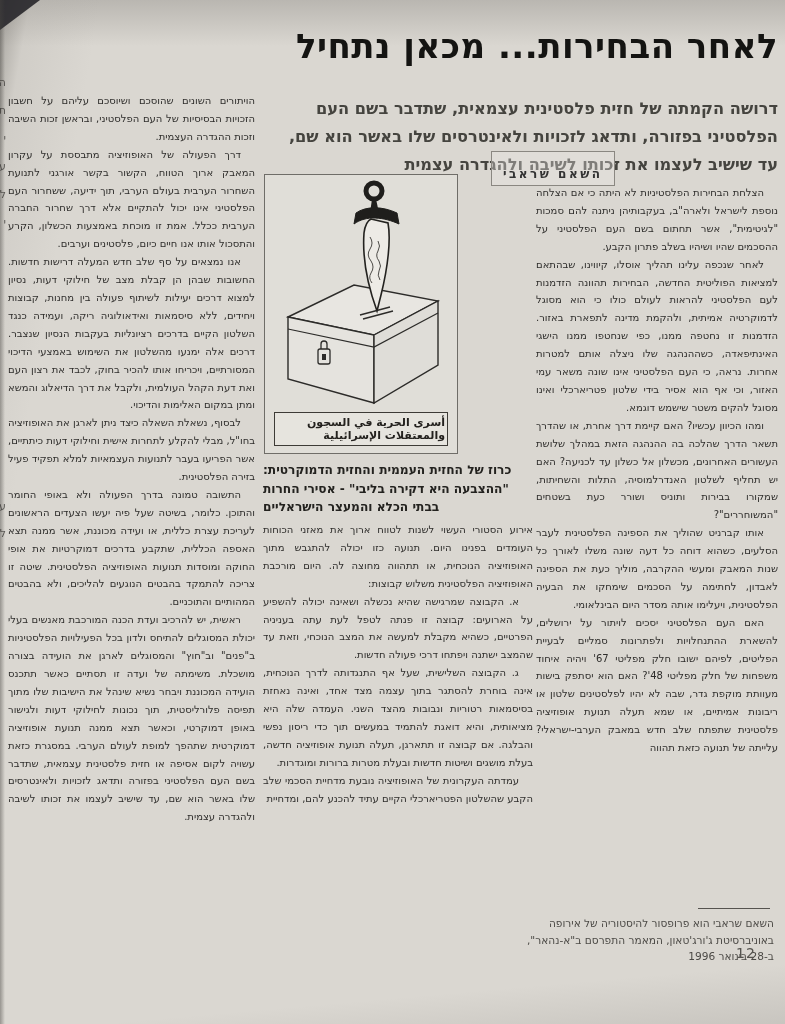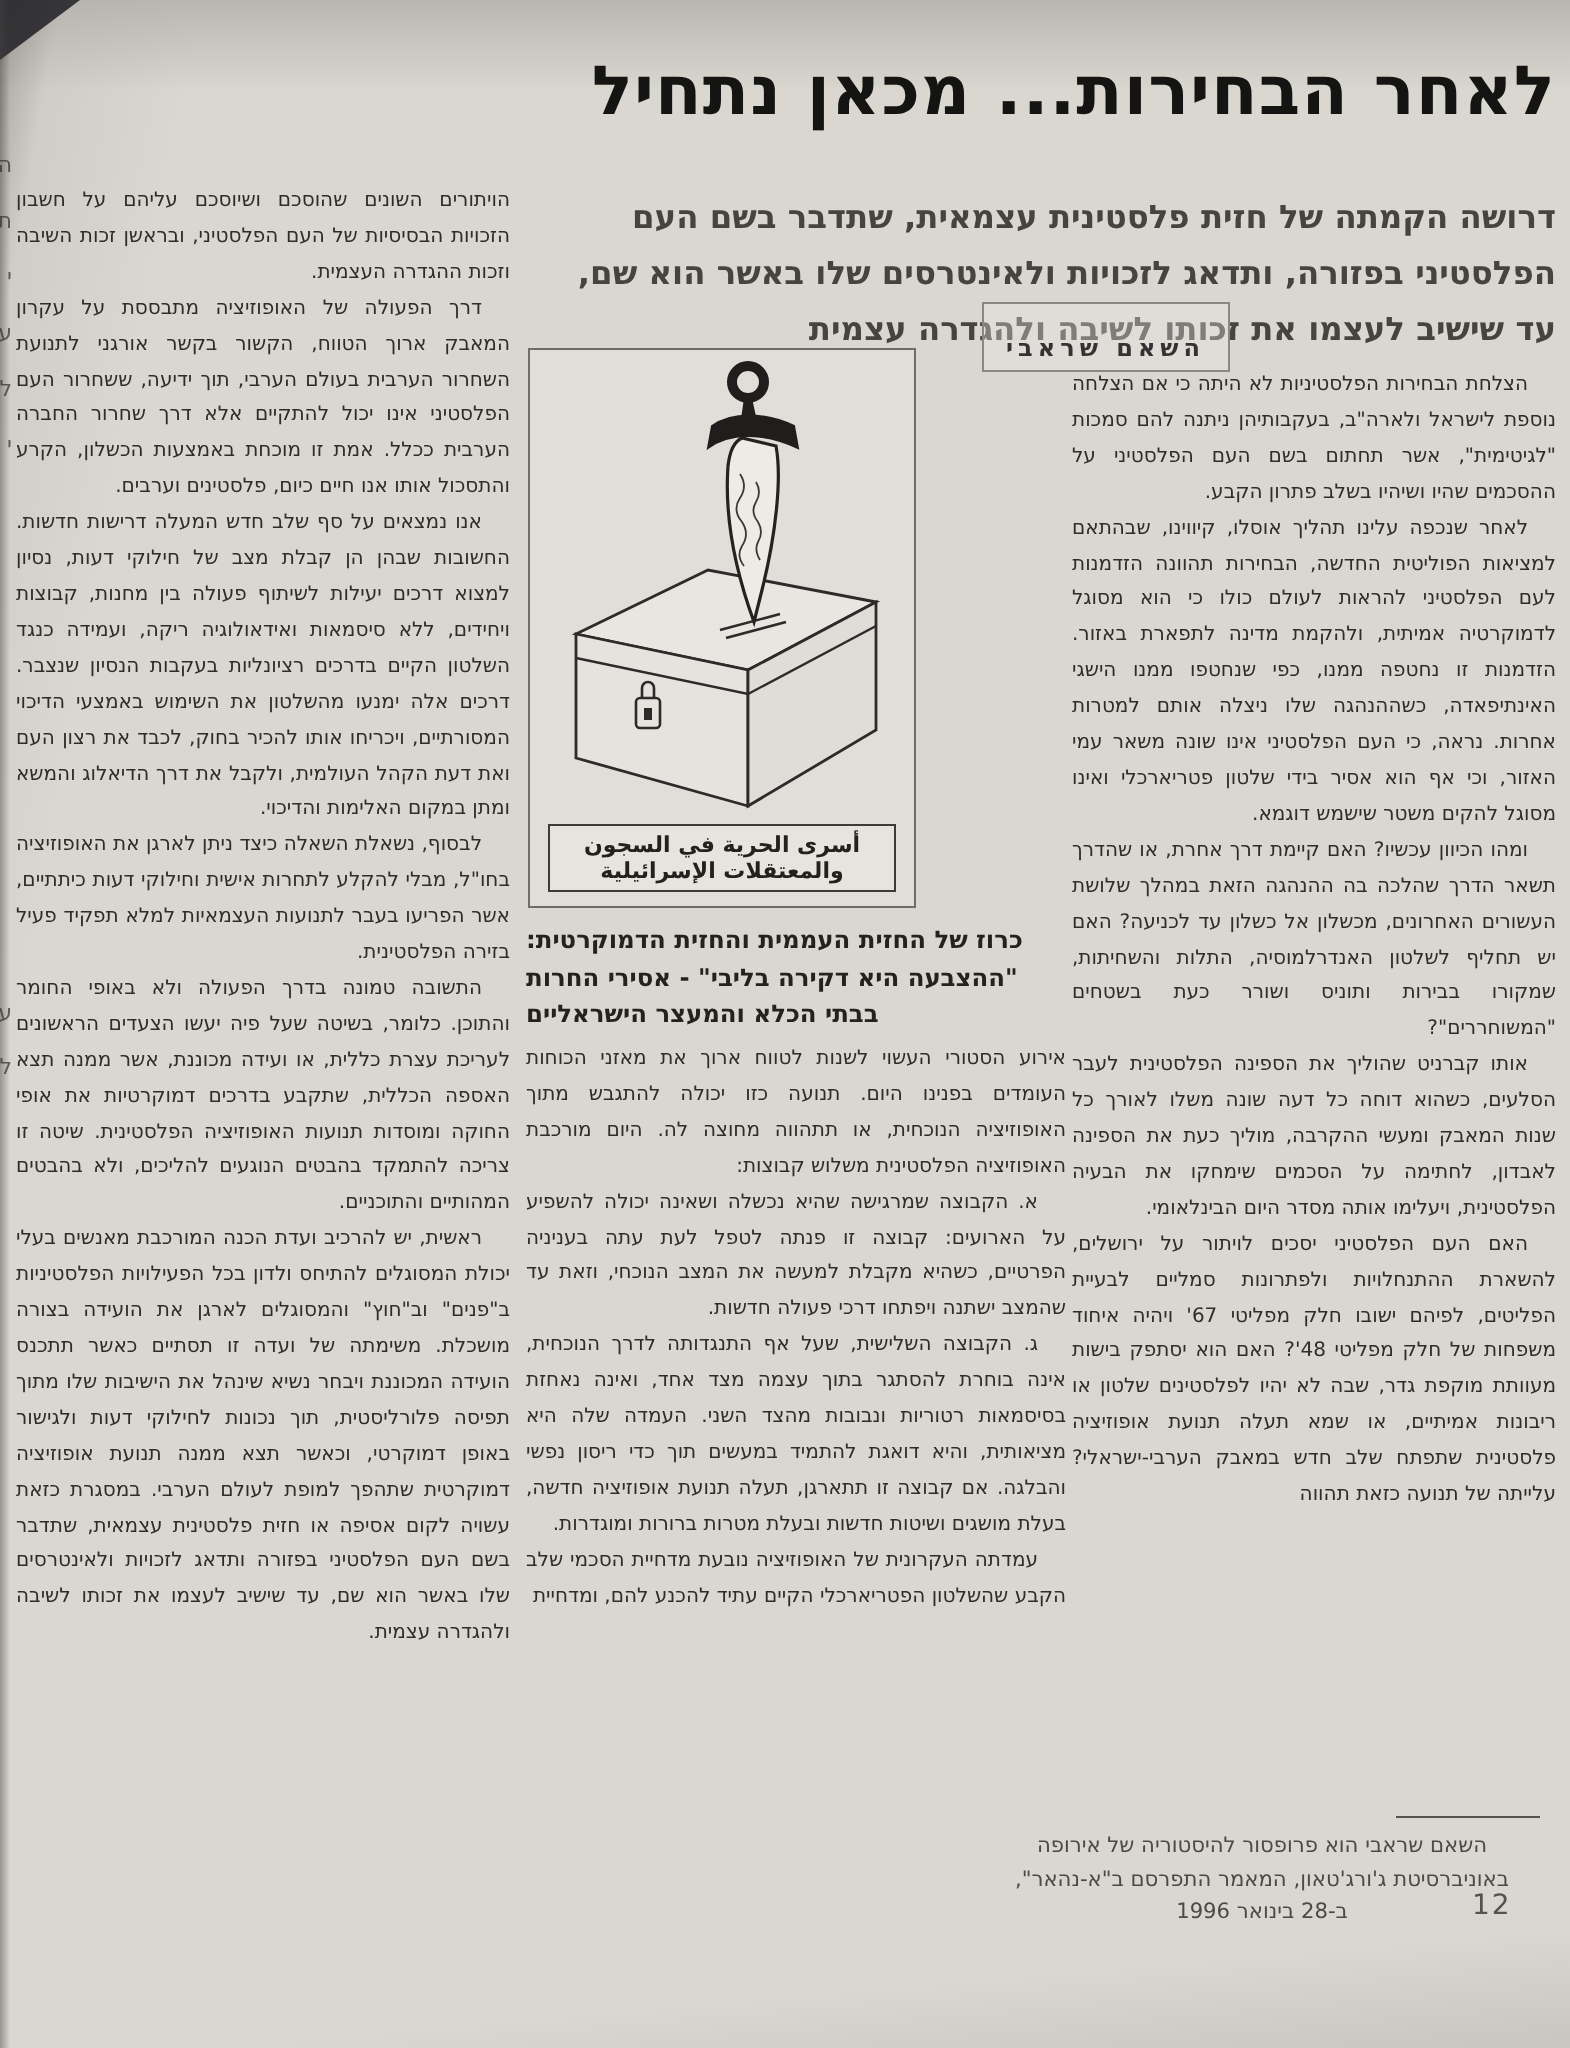--- a/index.html
+++ b/index.html
@@ -52,32 +52,32 @@
   .para.cont{text-indent:0;}
 
   .figure-frame{
     position:absolute;left:264px;top:174px;width:192px;height:278px;
     border:1px solid #6f6d68;background:rgba(236,234,229,.35);
   }
   .figure-frame svg{position:absolute;top:2px;left:1px;}
   .arabic-caption{
     position:absolute;left:9px;right:9px;bottom:7px;
     border:1.5px solid #3d3b36;
-    text-align:center;font-size:11px;font-weight:bold;color:#23211e;
+    font-size:11px;font-weight:bold;color:#23211e;
     padding:3px 2px;direction:rtl;background:rgba(240,238,233,.4);
   }
   .figure-caption{
     position:absolute;left:263px;top:461px;width:270px;
     text-align:left;font-weight:bold;font-size:12.2px;line-height:18.5px;color:#23221f;
   }
 
   .footnote-rule{position:absolute;left:698px;top:908px;width:72px;border-top:1.5px solid #55534f;}
   .footnote{
     position:absolute;left:488px;top:915px;width:286px;
-    text-align:center;font-size:10.6px;line-height:16.6px;color:#4c4a46;
+    text-align:right;font-size:10.6px;line-height:16.6px;color:#4c4a46;
   }
   .page-number{
     position:absolute;left:736px;top:945px;
     font-size:14px;color:#55534f;letter-spacing:1px;direction:ltr;
   }
 
   .frag{position:absolute;left:0;width:6px;overflow:hidden;font-size:11px;color:rgba(45,44,42,.7);}
   .frag:nth-of-type(1){top:76px;}  .frag:nth-of-type(2){top:104px;}
   .frag:nth-of-type(3){top:132px;} .frag:nth-of-type(4){top:160px;}
   .frag:nth-of-type(5){top:188px;} .frag:nth-of-type(6){top:216px;}

